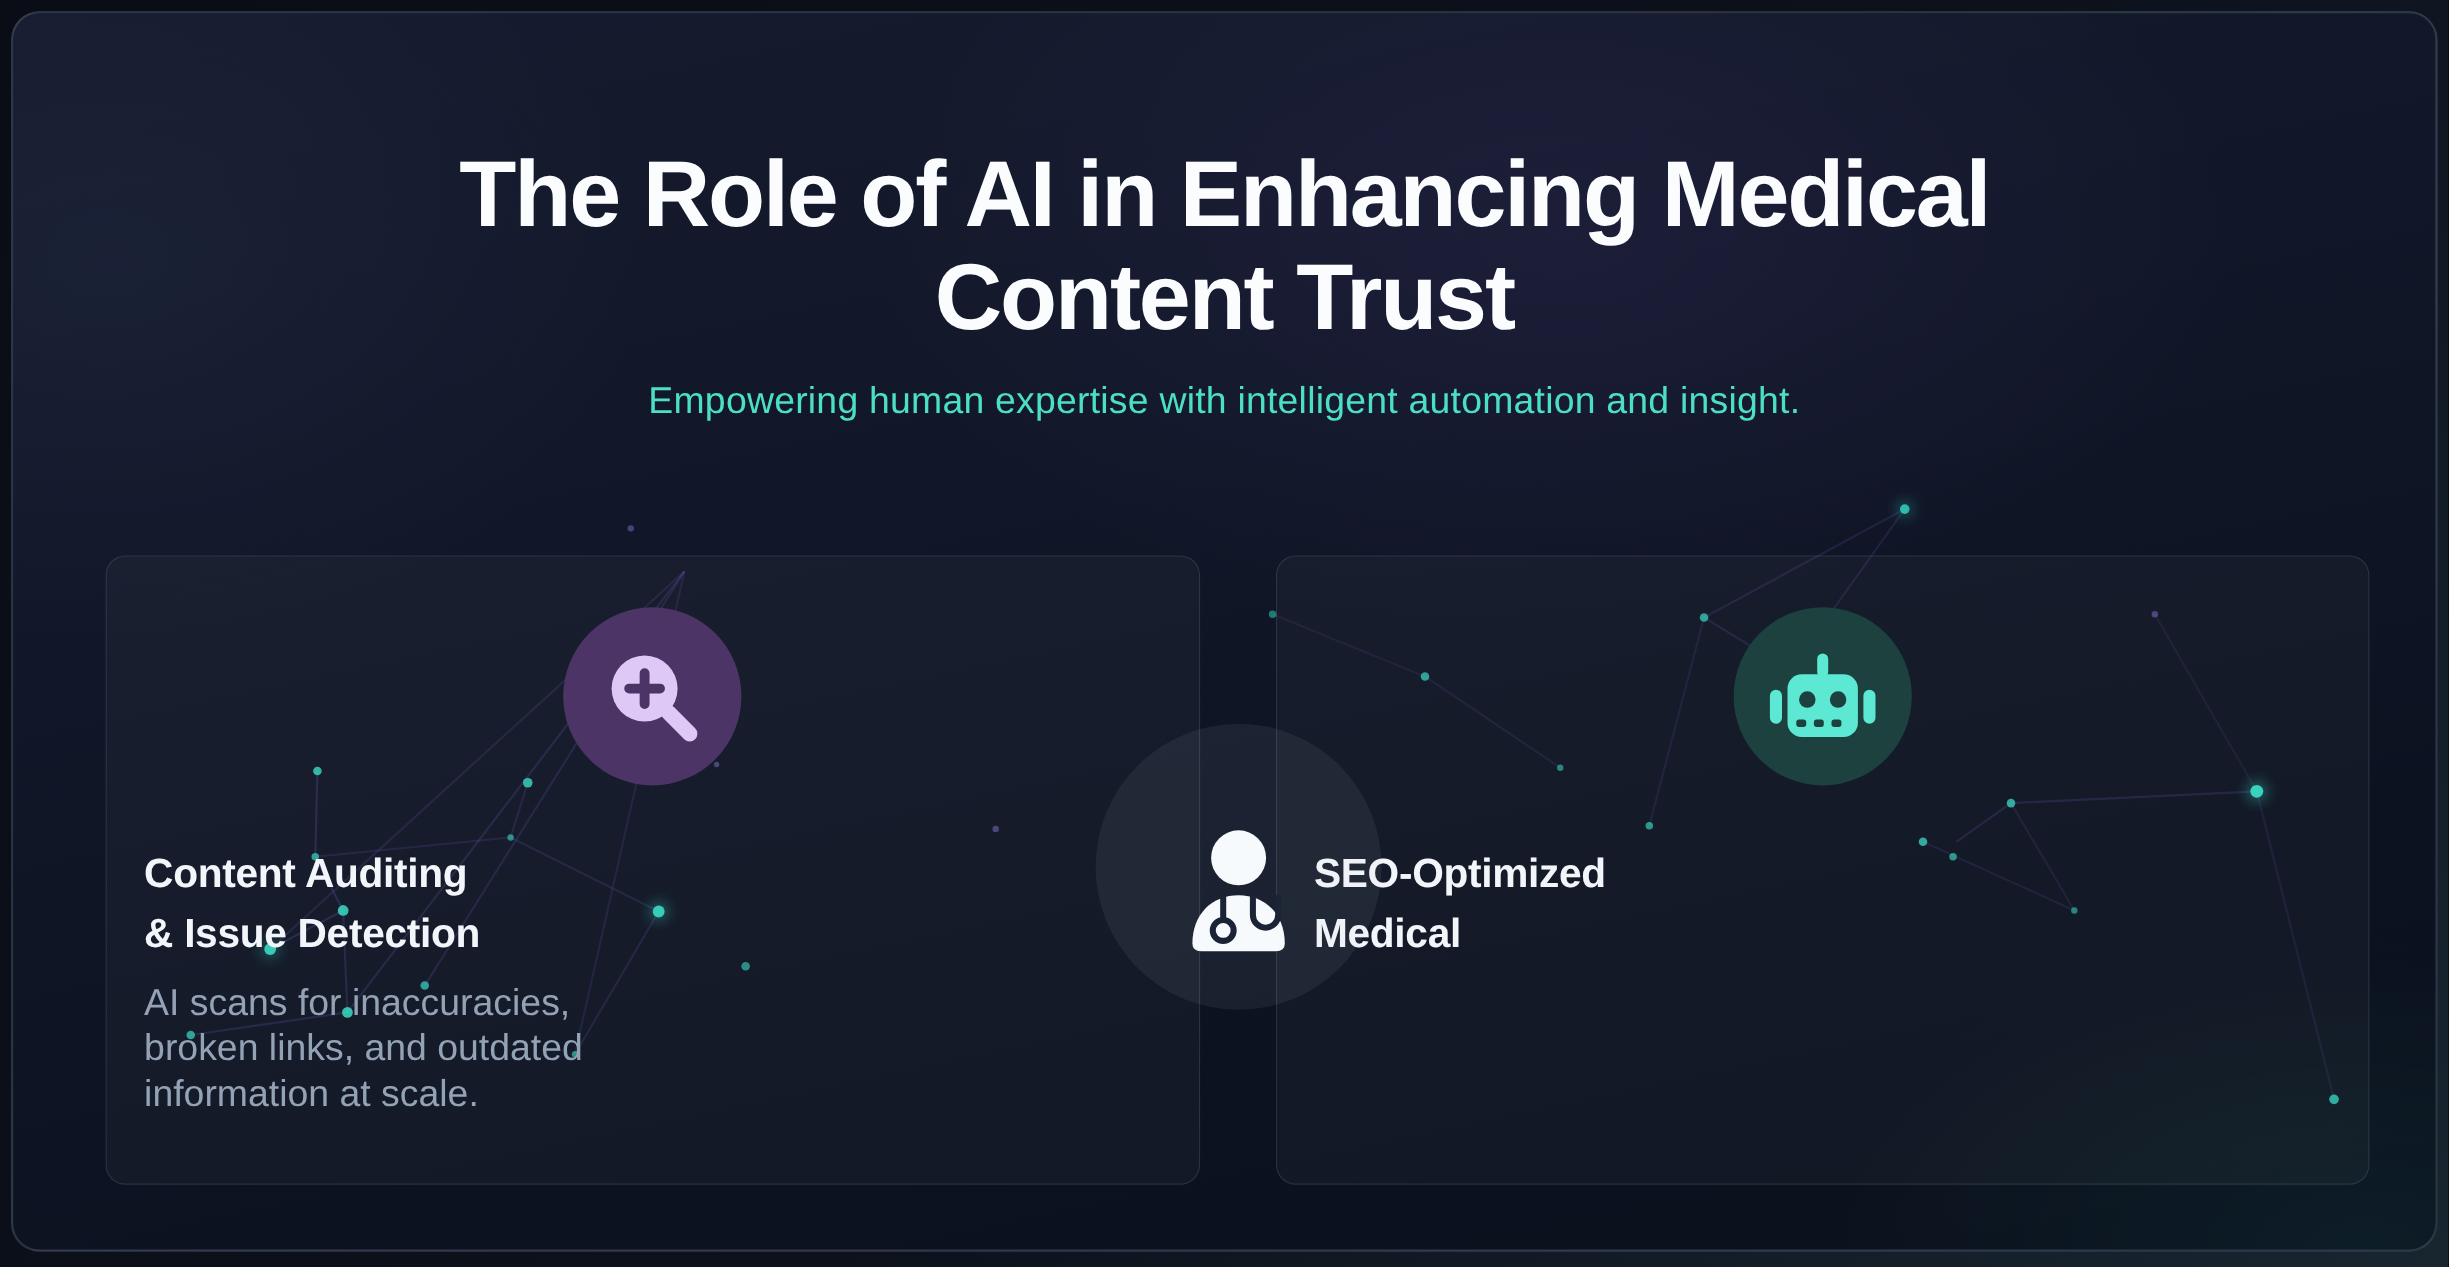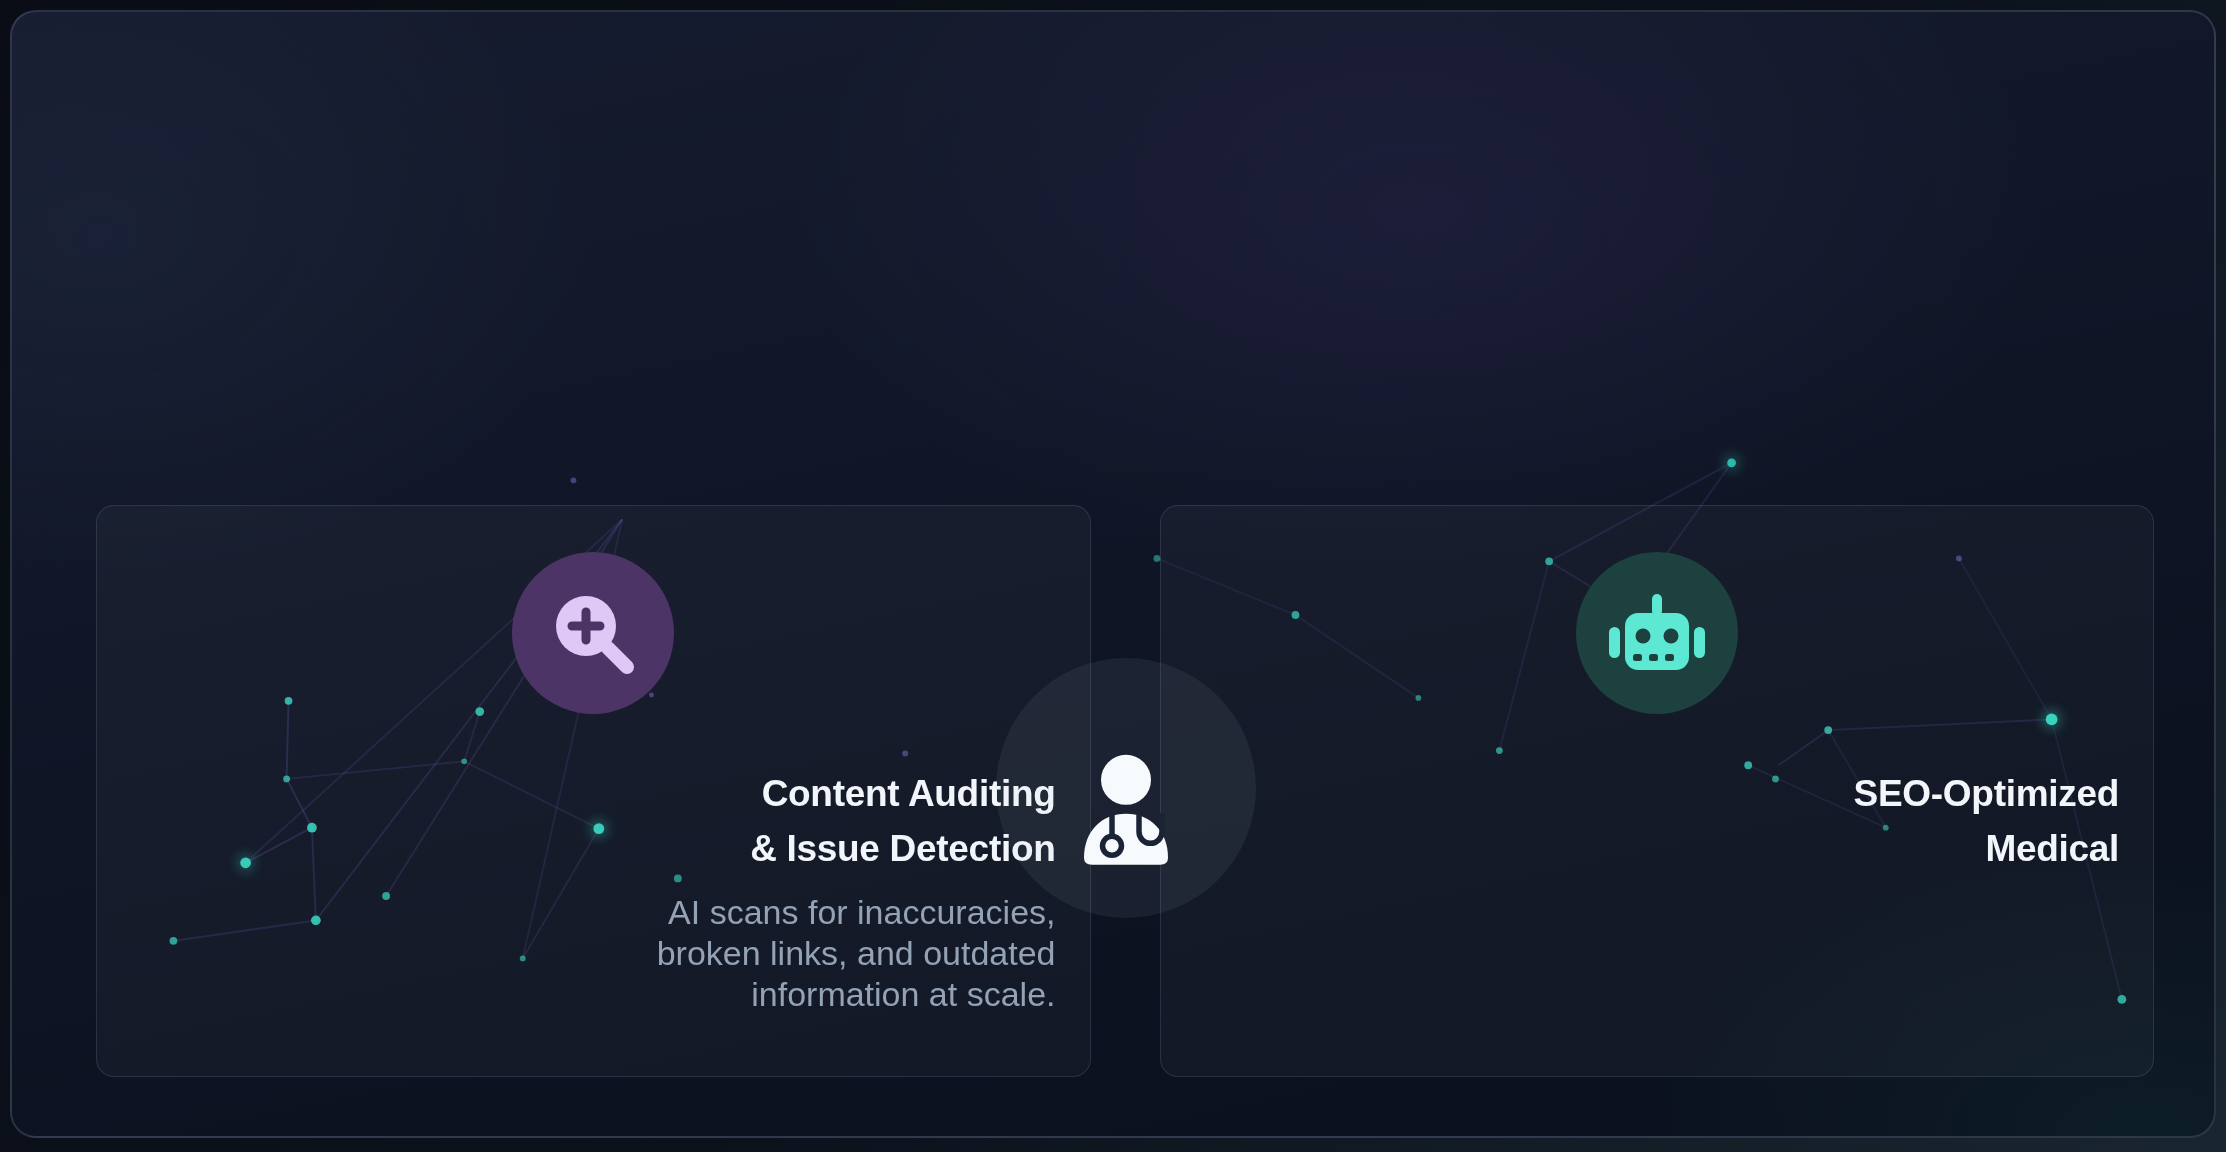--- a/index.html
+++ b/index.html
@@ -26,21 +26,21 @@
      letter-spacing:-2px;color:#fafcfe;white-space:pre-line;}
   .slide-subtitle{margin:24px 0 0 0;font-size:34px;line-height:44px;font-weight:400;
      color:#4adfc6;letter-spacing:.2px;}
 
   .cards{position:absolute;left:84px;top:493px;width:2058px;height:572px;
      display:flex;gap:69px;z-index:2;}
   .card{flex:1 1 0;height:572px;box-sizing:border-box;
      background:rgba(255,255,255,0.03);
      border:1.5px solid rgba(148,163,184,0.18);
      border-radius:18px;
-     text-align:right;padding:46px 34px 0 34px;}
+     text-align:left;padding:46px 34px 0 34px;}
   .icon-circle{width:162px;height:162px;border-radius:50%;margin:0 auto;
      background:var(--accent);display:flex;align-items:center;justify-content:center;}
   .icon-circle svg{display:block;}
   .card-title{margin:52px 0 0 0;font-size:37px;line-height:55px;font-weight:700;
      color:#f2f6fa;white-space:pre-line;letter-spacing:-.3px;}
   .card-desc{margin:16px 0 0 0;font-size:34px;line-height:41px;font-weight:400;
      color:#93a2b5;white-space:pre-line;}
 
   .doctor-badge{position:absolute;left:984px;top:646px;width:260px;height:260px;
      border-radius:50%;background:rgba(203,213,225,0.075);z-index:4;}
@@ -108,20 +108,25 @@
         <circle cx="667" cy="888" r="4" opacity="0.6"></circle>
       </g>
       <g fill="#7c6fd0" opacity="0.5">
         <circle cx="560" cy="480" r="3"></circle>
         <circle cx="640" cy="700" r="2.5"></circle>
         <circle cx="900" cy="760" r="3"></circle>
         <circle cx="1980" cy="560" r="3"></circle>
       </g>
     </svg>
 
+    <div class="header">
+      <h1 class="slide-title">The Role of AI in Enhancing Medical
+Content Trust</h1>
+      <p class="slide-subtitle">Empowering human expertise with intelligent automation and insight.</p>
+    </div>
 
     <div class="cards">
 
       <div class="card" style="--accent: #4c3566; --glyph: #ddc8f6;">
         <div class="icon-circle">
           <svg width="162" height="162" viewBox="0 0 162 162">
             <circle cx="74" cy="74" r="30" style="fill:var(--glyph)"></circle>
             <path d="M60 74 H88 M74 60 V88" style="stroke:var(--accent)" stroke-width="9" stroke-linecap="round"></path>
             <line x1="96" y1="96" x2="115" y2="115" style="stroke:var(--glyph)" stroke-width="14" stroke-linecap="round"></line>
           </svg>

